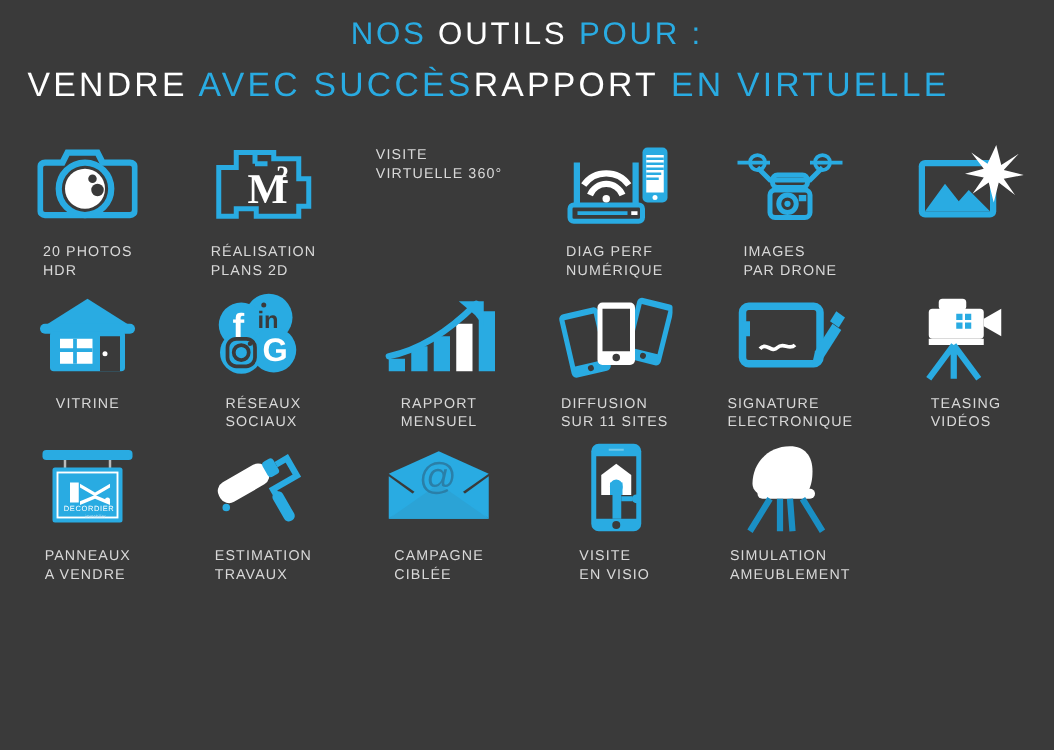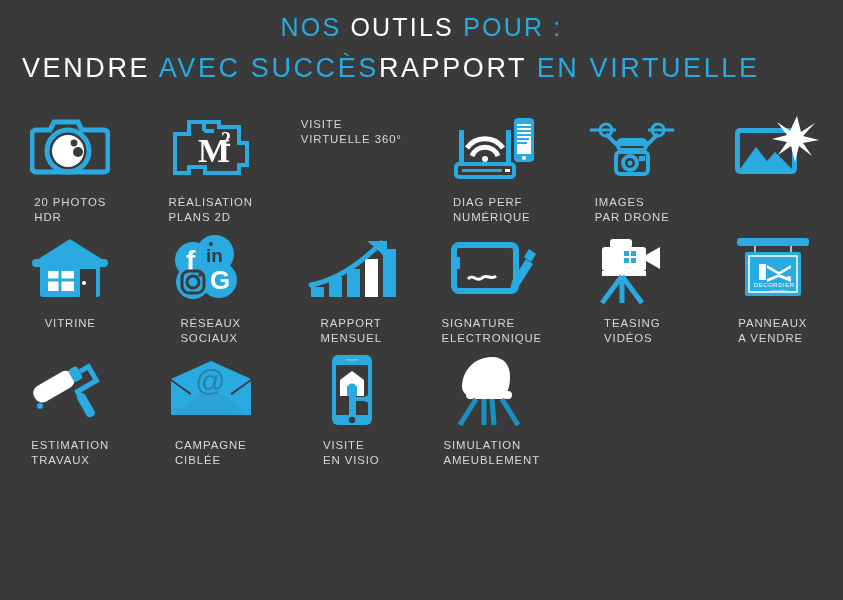--- a/index.html
+++ b/index.html
@@ -220,20 +220,41 @@
           <rect x="60" y="26" width="13" height="38" fill="#ffffff"></rect>
           <rect x="78" y="16" width="13" height="48" fill="#29abe2"></rect>
           <path d="M6 52C26 48 50 36 76 10" fill="none" stroke="#29abe2" stroke-width="5" stroke-linecap="round"></path>
           <path d="M62 8h20v20l-7-9z" fill="#29abe2"></path>
         </svg>
       </div>
       <div class="lbl">RAPPORT
 MENSUEL</div>
     </div>
 
+    <div class="cell">
+      <div class="iconbox">
+        <svg width="92" height="72" viewBox="0 0 92 72">
+          <g transform="rotate(14 72 34)">
+            <rect x="58" y="8" width="30" height="50" rx="4" fill="#29abe2"></rect>
+            <rect x="62" y="13" width="22" height="36" fill="#3a3a3a"></rect>
+            <circle cx="73" cy="53" r="2.4" fill="#3a3a3a"></circle>
+          </g>
+          <g transform="rotate(-13 22 42)">
+            <rect x="6" y="16" width="32" height="52" rx="4" fill="#29abe2"></rect>
+            <rect x="10" y="21" width="24" height="38" fill="#3a3a3a"></rect>
+            <circle cx="22" cy="63" r="2.4" fill="#3a3a3a"></circle>
+          </g>
+          <rect x="32" y="10" width="30" height="50" rx="4" fill="#ffffff"></rect>
+          <rect x="36" y="15" width="22" height="34" fill="#3a3a3a"></rect>
+          <circle cx="47" cy="54" r="3" fill="#3a3a3a"></circle>
+        </svg>
+      </div>
+      <div class="lbl">DIFFUSION
+SUR 11 SITES</div>
+    </div>
 
     <div class="cell">
       <div class="iconbox">
         <svg width="92" height="70" viewBox="0 0 92 70">
           <rect x="8" y="12" width="62" height="46" rx="5" fill="none" stroke="#29abe2" stroke-width="6"></rect>
           <rect x="8" y="24" width="6" height="12" fill="#29abe2"></rect>
           <path d="M22 46c5-6 9 4 14-1s9 3 14-2" fill="none" stroke="#ffffff" stroke-width="3"></path>
           <path d="M66 48l14-22 7 5-14 22-9 4z" fill="#29abe2"></path>
           <path d="M78 24l5-8 7 5-5 8z" fill="#29abe2"></path>
         </svg>

